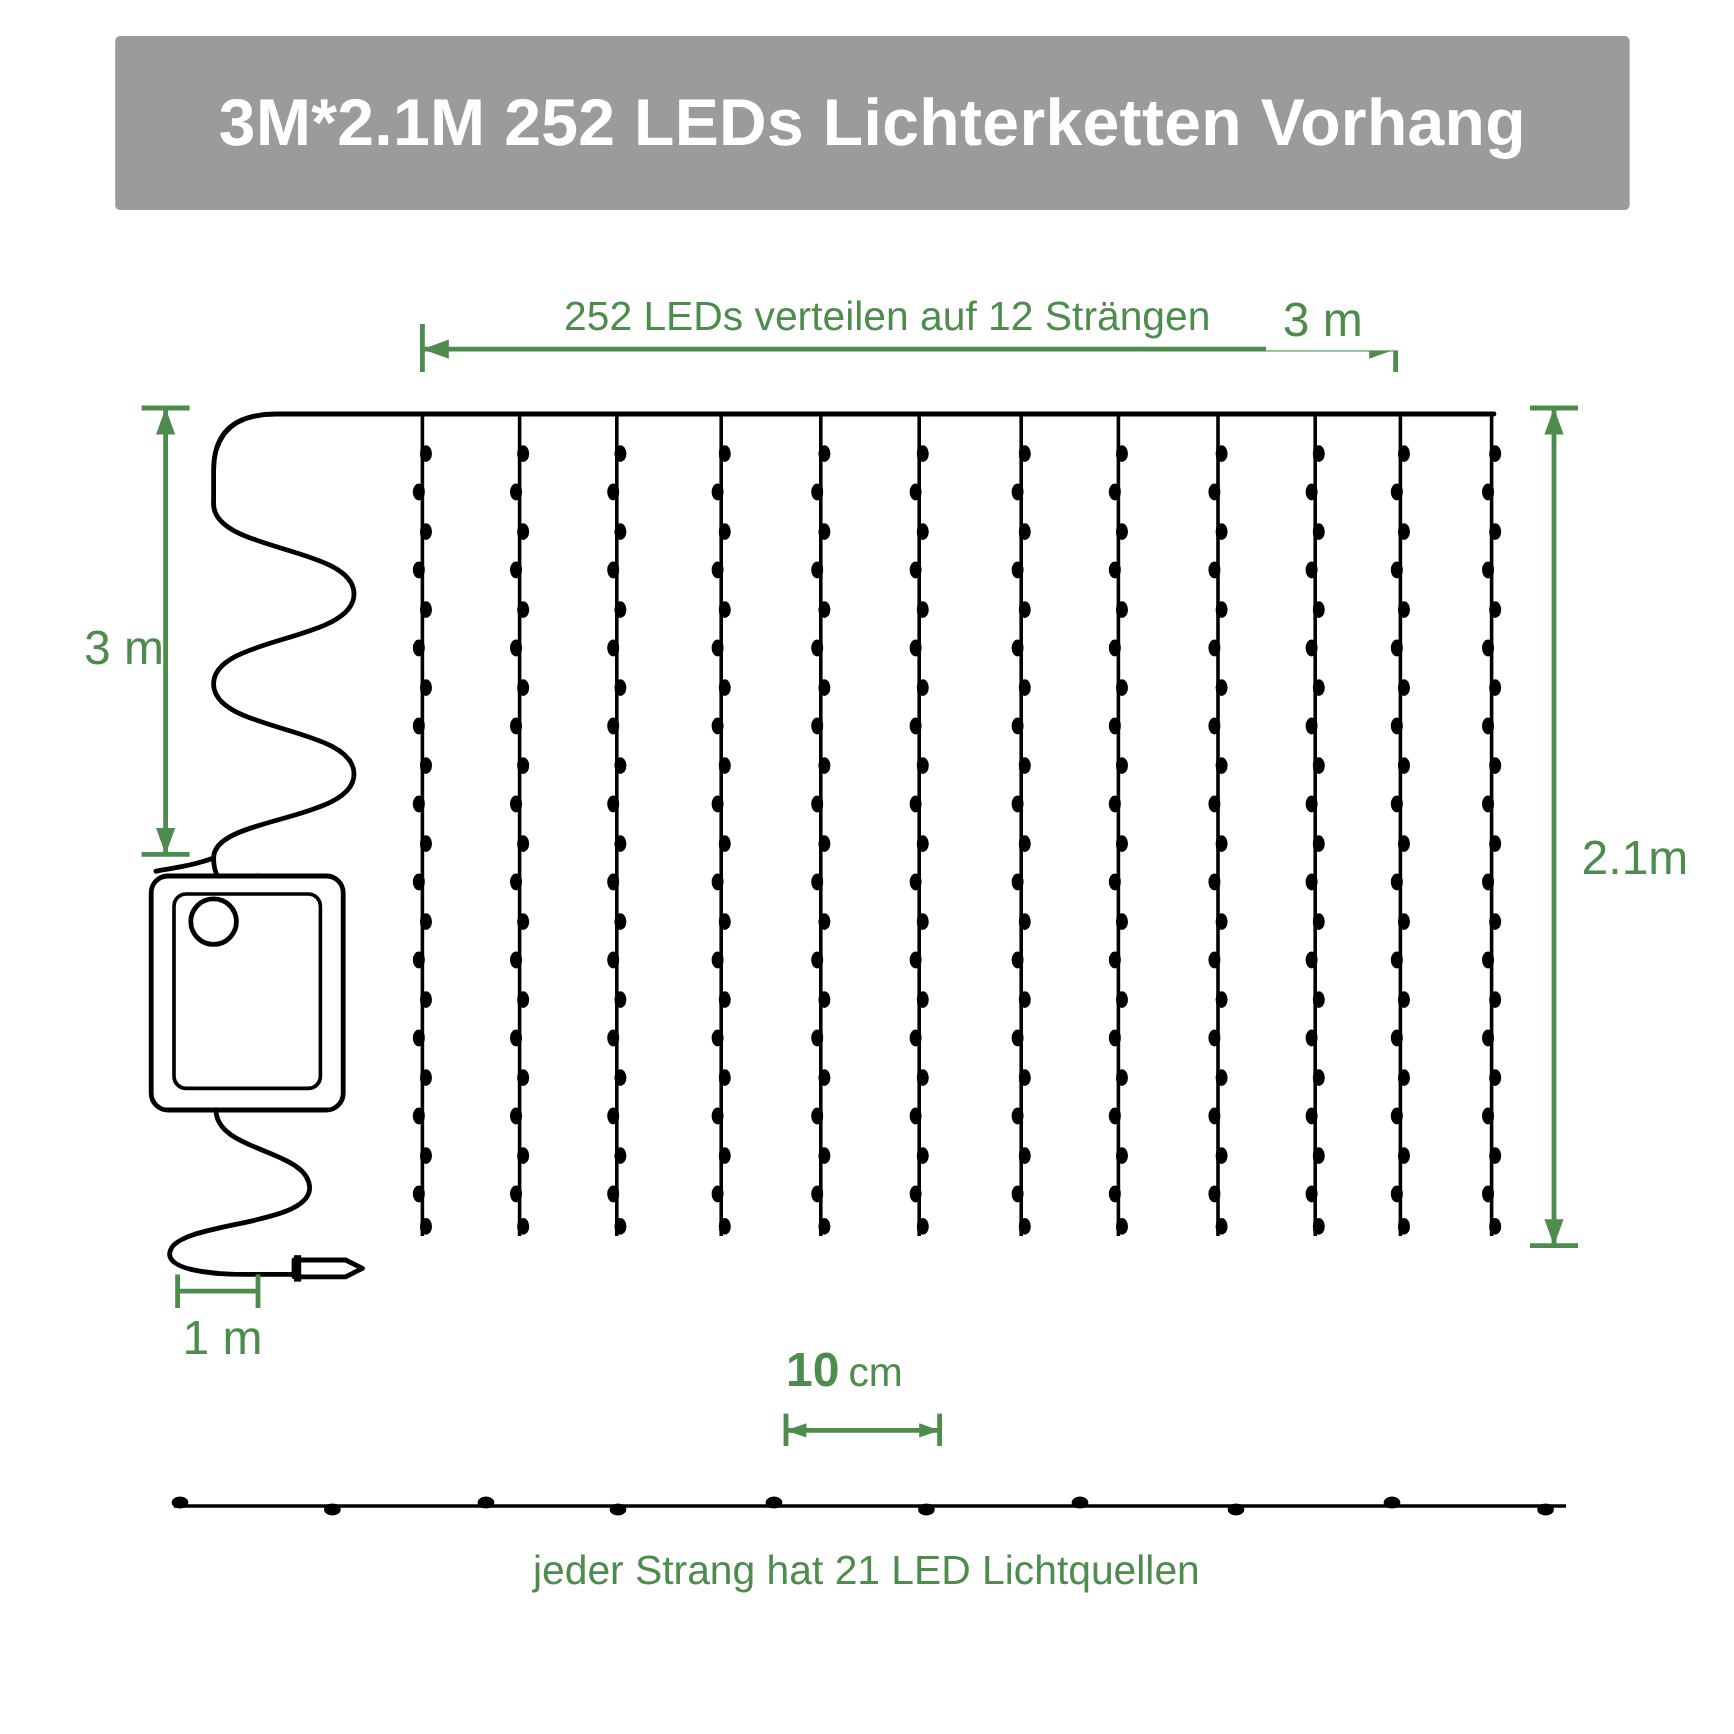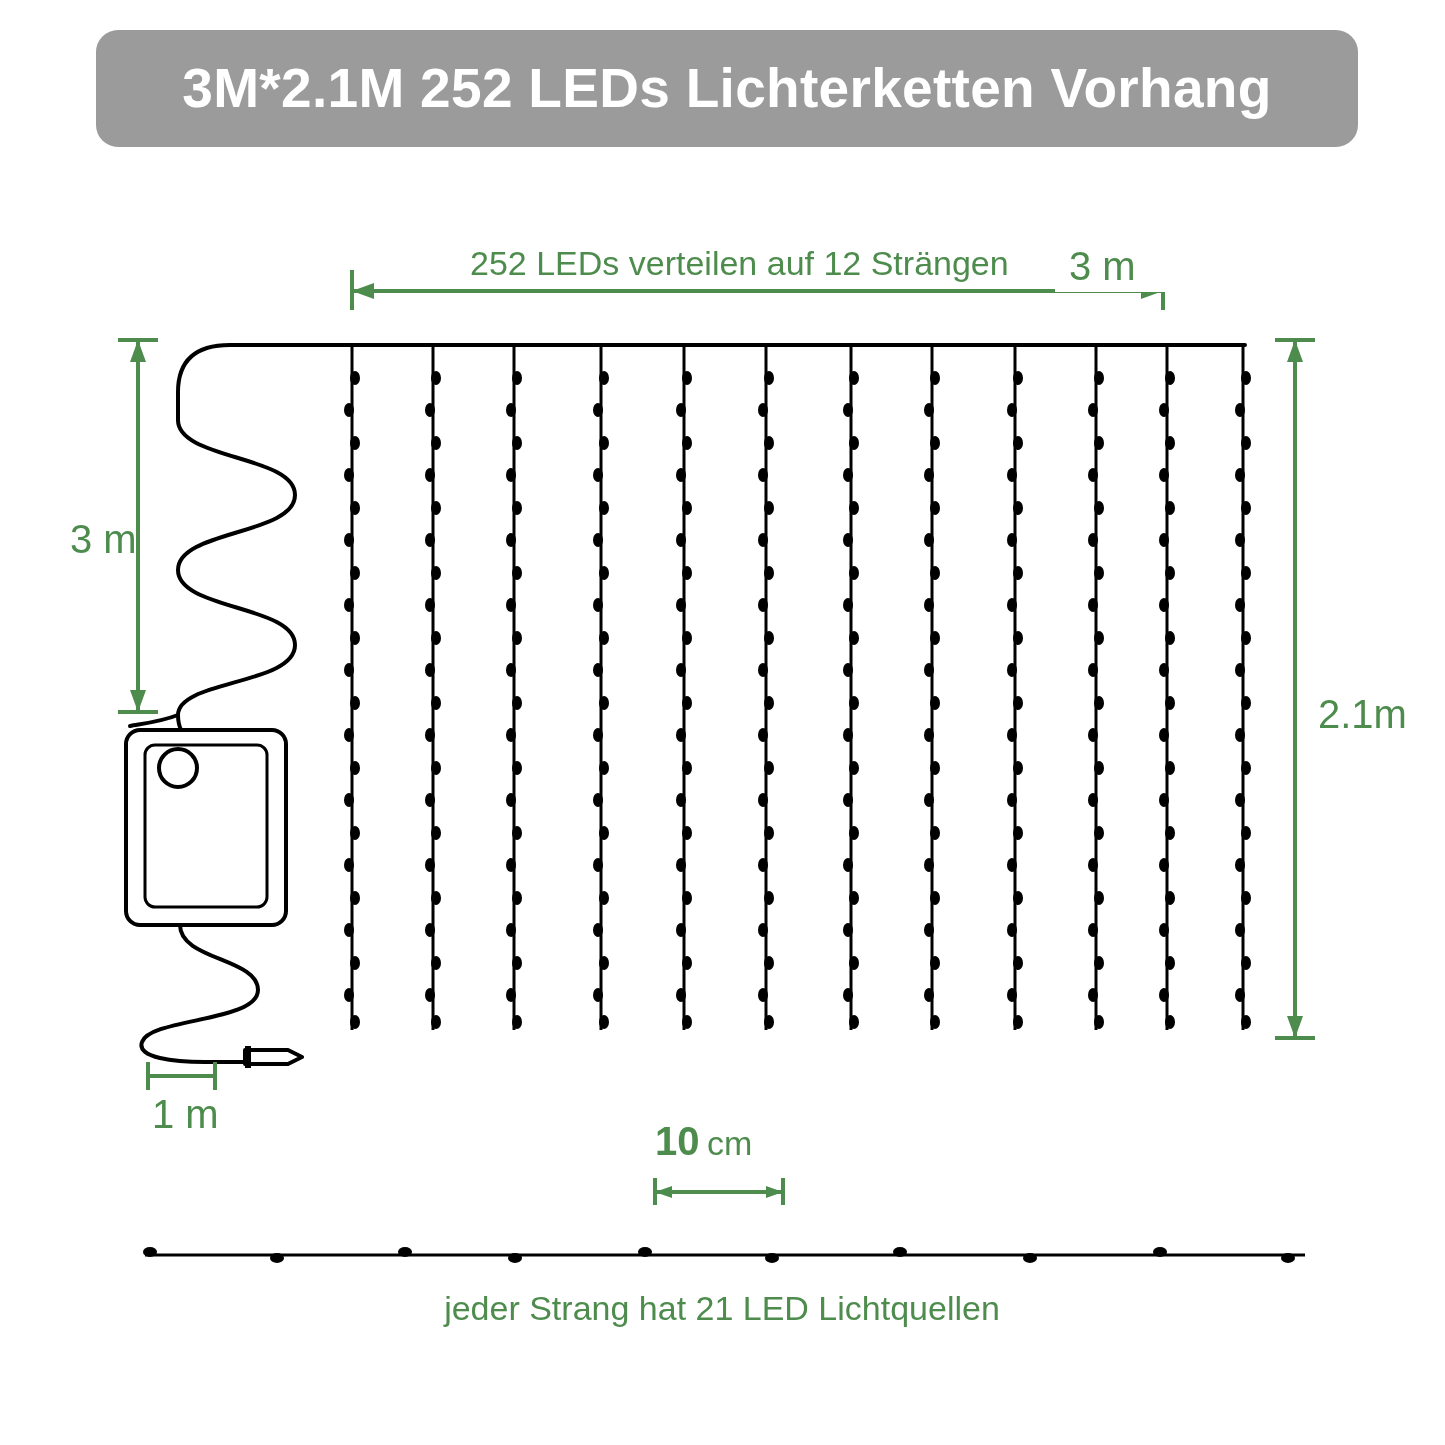--- a/index.html
+++ b/index.html
@@ -18,23 +18,23 @@
     position: relative;
     width: 1445px;
     height: 1445px;
   }
   
   .header-banner {
     position: absolute;
     left: 96px;
     top: 30px;
     width: 1262px;
-    height: 117px;
+    height: 145px;
     background: #9b9b9b;
-    border-radius: 22px;
+    border-radius: 4px;
     display: flex;
     align-items: center;
     justify-content: center;
     box-sizing: border-box;
     padding: 0 24px;
   }
   .header-title {
     color: #ffffff;
     font-size: 55px;
     font-weight: bold;

